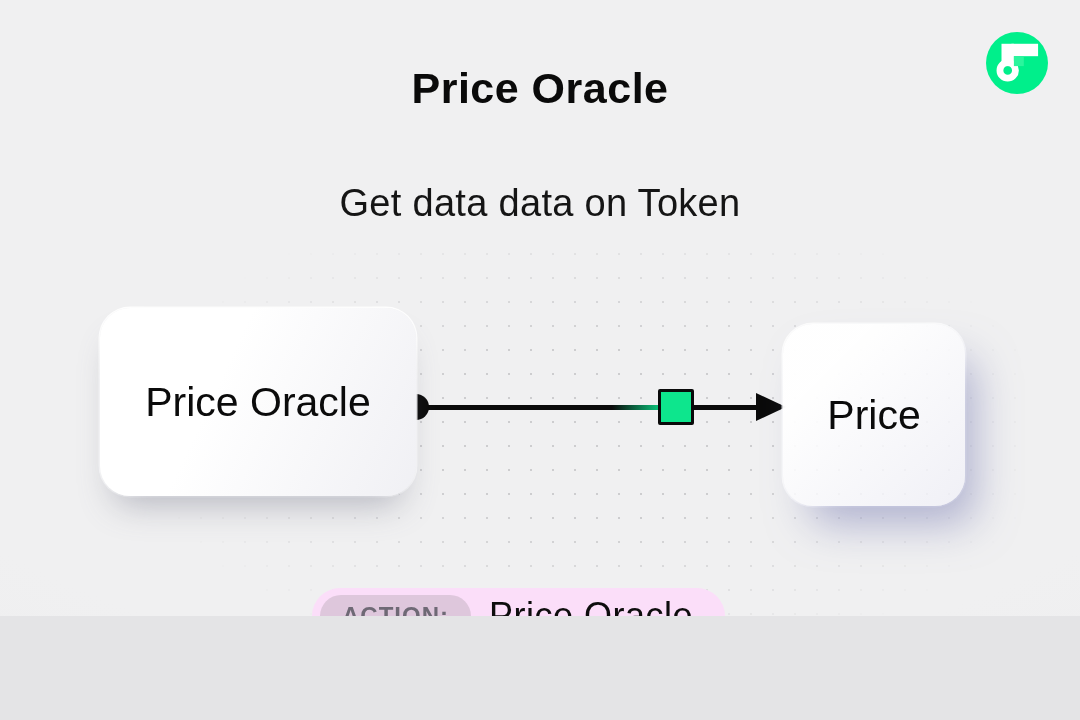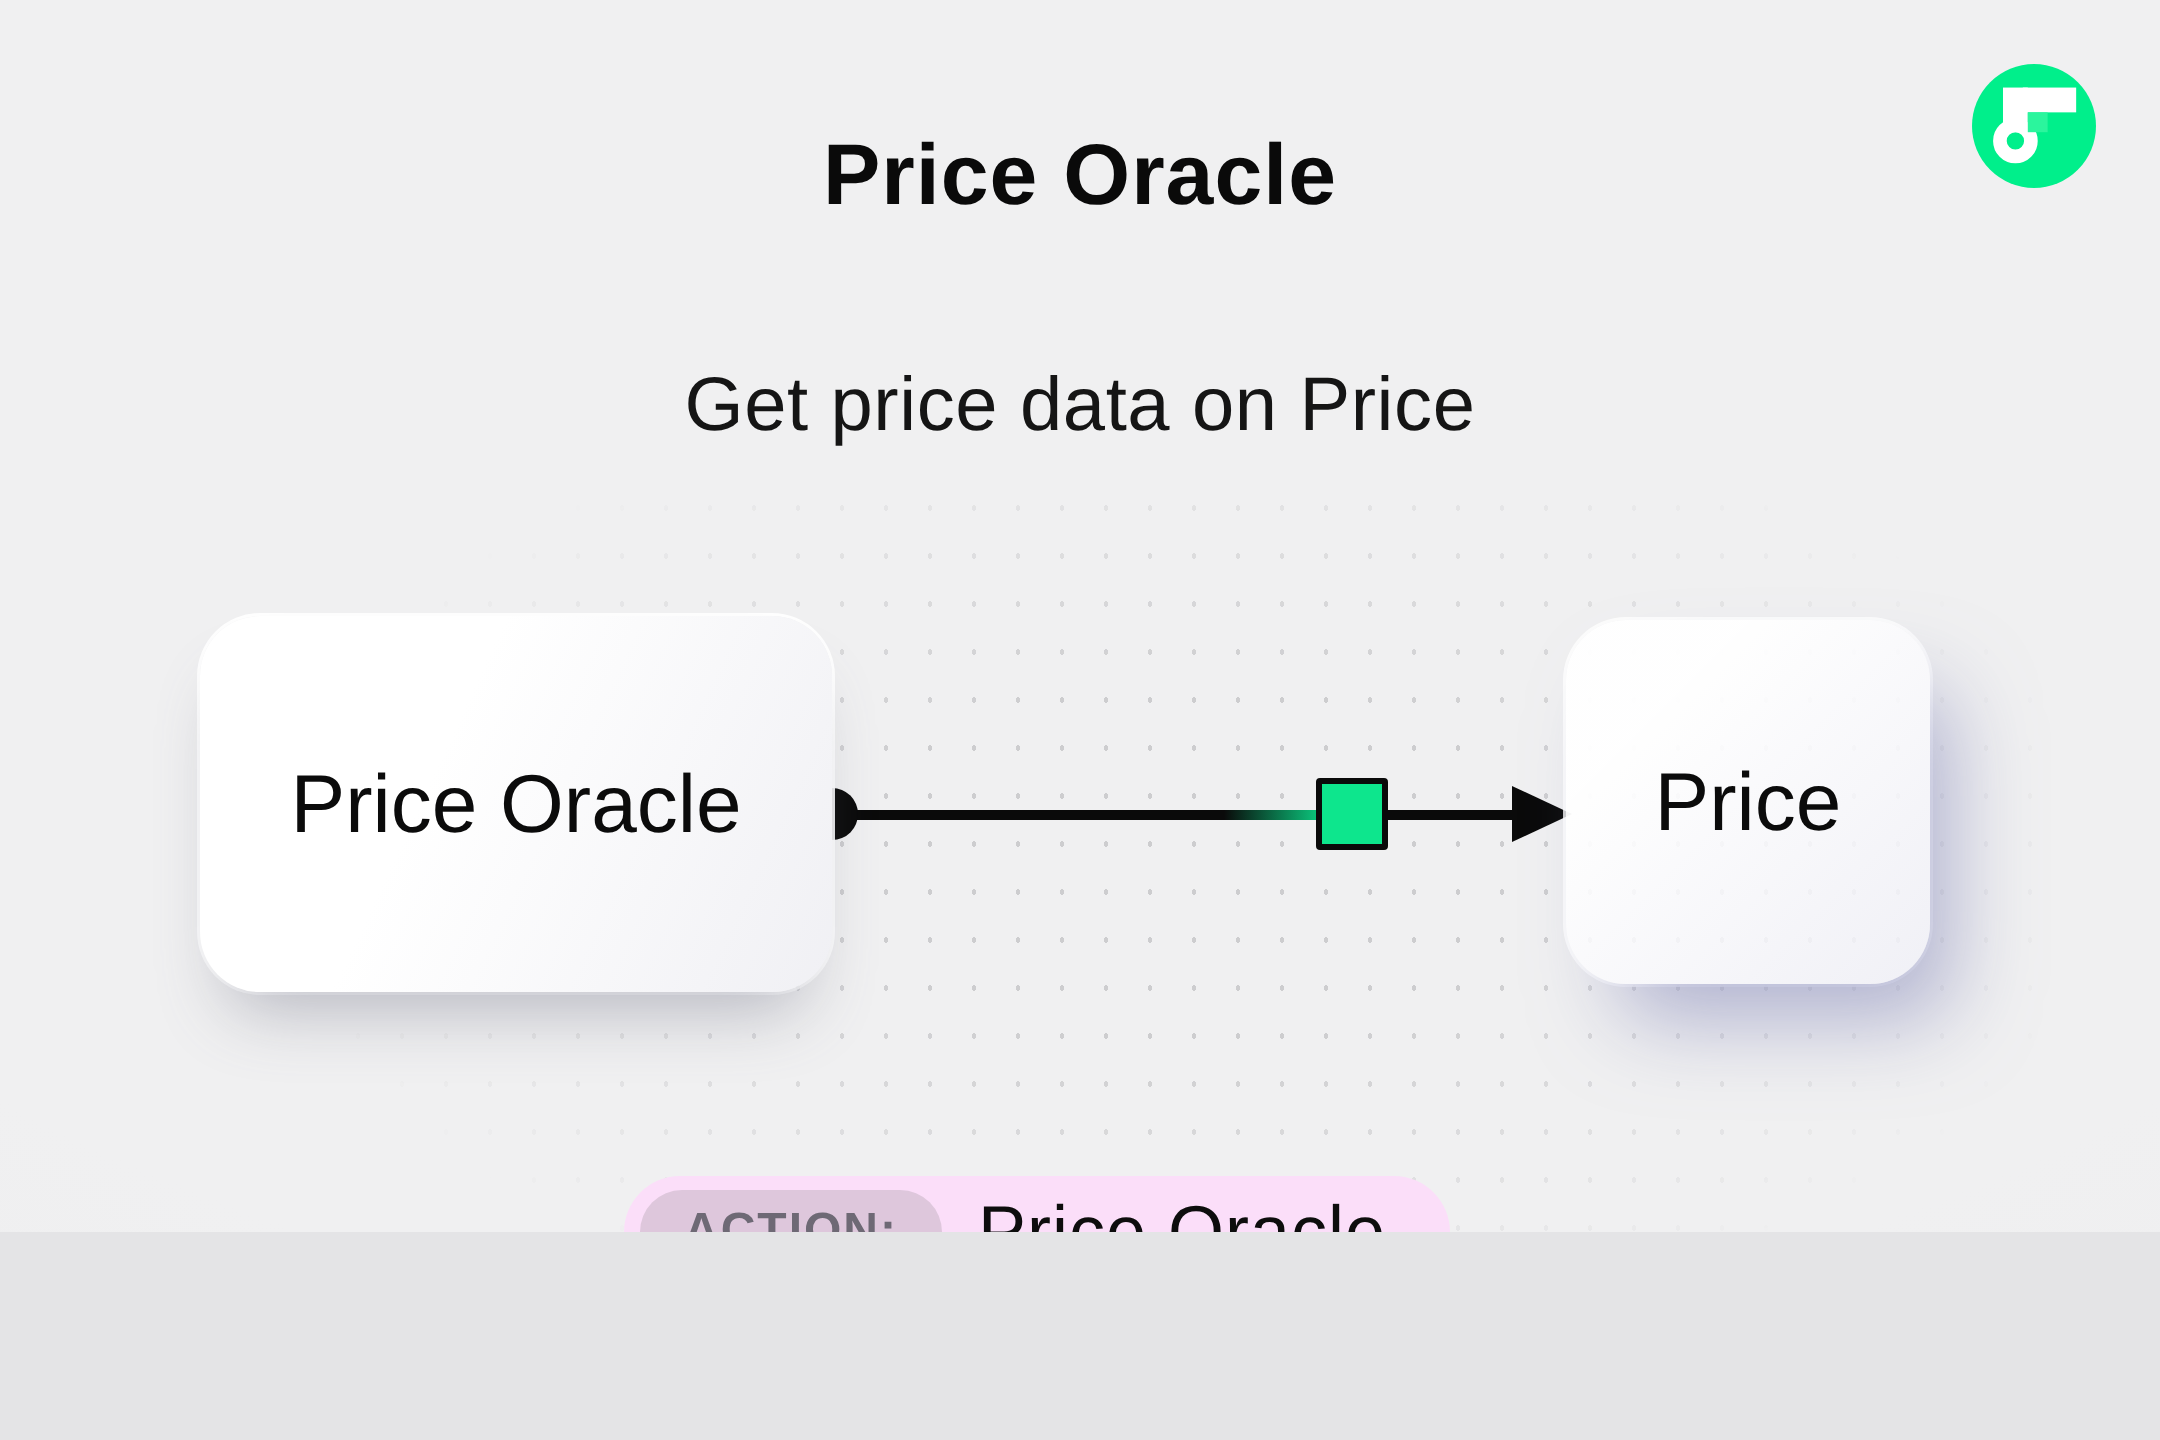--- a/index.html
+++ b/index.html
@@ -31,21 +31,21 @@
   .logo .sq{fill:var(--flowSquare);}
 
   .node{position:absolute;border-radius:30px;display:flex;align-items:center;justify-content:center;}
   .node-source{
     left:100px;top:308px;width:316px;height:188px;
     background:linear-gradient(115deg,#ffffff 38%,#f0f0f4 100%);
     box-shadow:0 22px 34px -14px rgba(108,110,130,.45), 0 0 0 1.5px rgba(255,255,255,.9);
   }
   .node-source .label{font-size:41px;line-height:53px;width:230px;text-align:center;color:#0b0b0b;}
   .node-target{
-    left:783px;top:310px;width:182px;height:182px;
+    left:783px;top:324px;width:182px;height:182px;
     background:linear-gradient(135deg, rgba(255,255,255,.97) 25%, rgba(240,240,250,.55) 100%);
     box-shadow:18px 26px 42px -8px rgba(124,127,180,.55), 0 0 0 1.5px rgba(255,255,255,.8);
     text-align:center;
   }
   .node-target .label{font-size:41px;color:#0b0b0b;}
 
   .edge-line{position:absolute;left:416px;top:405px;width:346px;height:5px;background:var(--ink);}
   .edge-green{position:absolute;left:612px;top:405px;width:46px;height:5px;
     background:linear-gradient(to right, rgba(11,191,120,0), var(--edgeGreen));}
   .edge-dot{position:absolute;left:403px;top:394px;width:26px;height:26px;border-radius:50%;background:var(--ink);}
@@ -75,21 +75,21 @@
   <div class="title">Price Oracle</div>
 
   <svg class="logo" viewBox="0 0 100 100" aria-hidden="true">
     <circle class="bg" cx="50" cy="50" r="50"></circle>
     <rect class="glyph" x="41" y="19" width="43" height="20"></rect>
     <rect class="glyph" x="25" y="19" width="20" height="36"></rect>
     <circle class="ring" cx="35" cy="62" r="12.5"></circle>
     <rect class="sq" x="45" y="39" width="16" height="16"></rect>
   </svg>
 
-  <div class="subtitle">Get price data on Price</div>
+  <div class="subtitle">Get data data on Token</div>
 
   <div class="edge-line"></div>
   <div class="edge-green"></div>
   <div class="edge-dot"></div>
   <div class="edge-marker"></div>
   <div class="edge-arrow"></div>
 
   <div class="node node-source">
     <div class="label">Price Oracle</div>
   </div>

